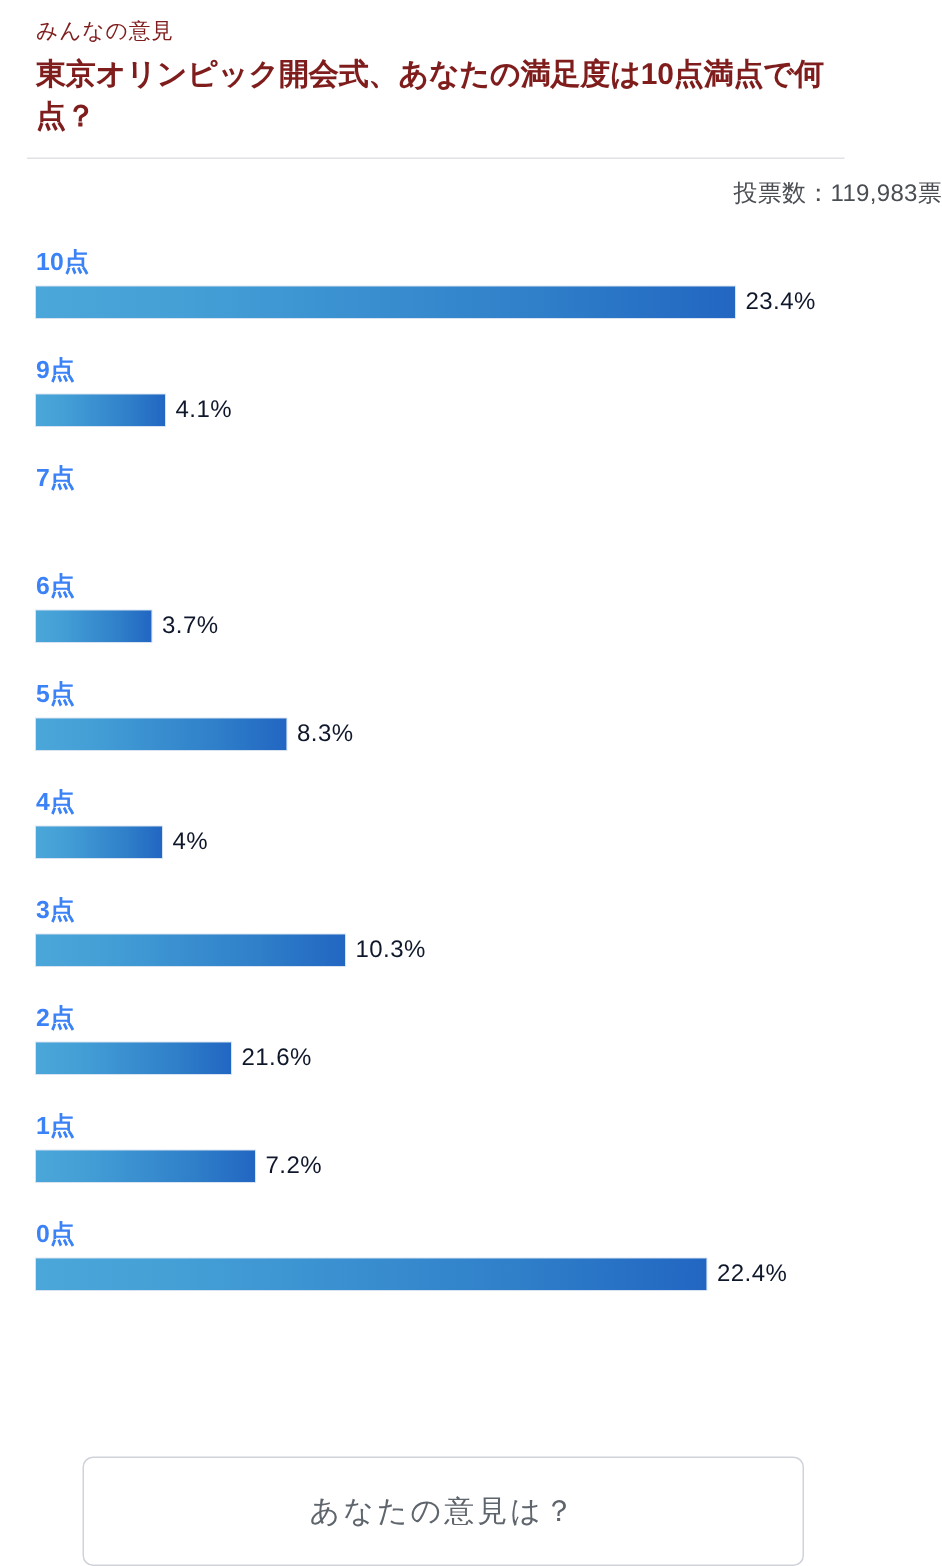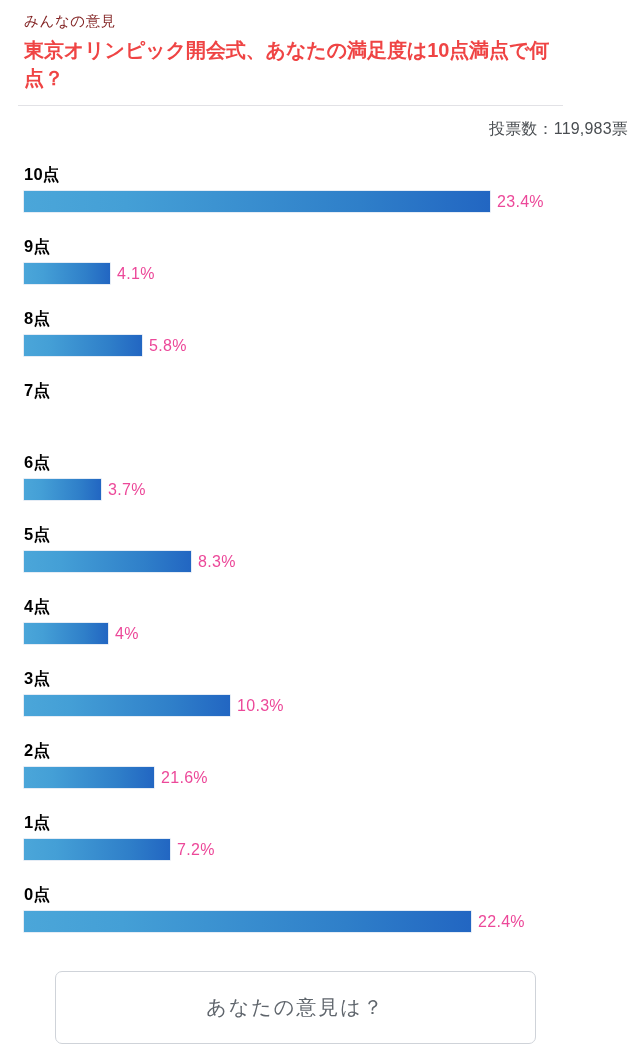--- a/index.html
+++ b/index.html
@@ -28,21 +28,21 @@
     font-size: 14.5px;
     color: #7f1d1d;
     letter-spacing: 0.6px;
     line-height: 1.3;
     margin-bottom: 5px;
   }
 
   .question {
     font-size: 20px;
     font-weight: bold;
-    color: #ef4444;
+    color: #7f1d1d;
     line-height: 1.42;
     letter-spacing: -0.1px;
     max-width: 545px;
   }
 
   .divider {
     margin: 12px 0 0 18px;
     width: 545px;
     height: 1px;
     background: #e2e2e6;
@@ -68,21 +68,21 @@
     position: relative;
     height: 72px;
   }
 
   .row-label {
     position: absolute;
     left: 24px;
     top: 4px;
     font-size: 16.5px;
     font-weight: bold;
-    color: #000000;
+    color: #3b82f6;
     letter-spacing: 0.2px;
   }
 
   .bar-line {
     position: absolute;
     left: 24px;
     top: 31px;
     height: 21px;
     display: flex;
     align-items: center;
@@ -90,21 +90,21 @@
 
   .bar {
     height: 21px;
     background: linear-gradient(to right, #4ba6d9 0%, #449fd6 22%, #2f7fc9 72%, #2266c2 100%);
     box-shadow: 0 0 0 0.6px rgba(80,130,190,0.25);
   }
 
   .bar-value {
     margin-left: 7px;
     font-size: 16px;
-    color: #ec4899;
+    color: #0f172a;
     letter-spacing: 0.3px;
     white-space: nowrap;
   }
 
   
   .cta {
     position: absolute;
     left: 55px;
     top: 971px;
     width: 481px;
@@ -146,27 +146,20 @@
         </div>
       </div>
       <div class="row">
         <div class="row-label">9点</div>
         <div class="bar-line">
           <div class="bar" style="width: 86px;"></div>
           <div class="bar-value">4.1%</div>
         </div>
       </div>
       <div class="row">
-        <div class="row-label">8点</div>
-        <div class="bar-line">
-          <div class="bar" style="width: 118px;"></div>
-          <div class="bar-value">5.8%</div>
-        </div>
-      </div>
-      <div class="row">
         <div class="row-label">7点</div>
       </div>
       <div class="row">
         <div class="row-label">6点</div>
         <div class="bar-line">
           <div class="bar" style="width: 77px;"></div>
           <div class="bar-value">3.7%</div>
         </div>
       </div>
       <div class="row">

